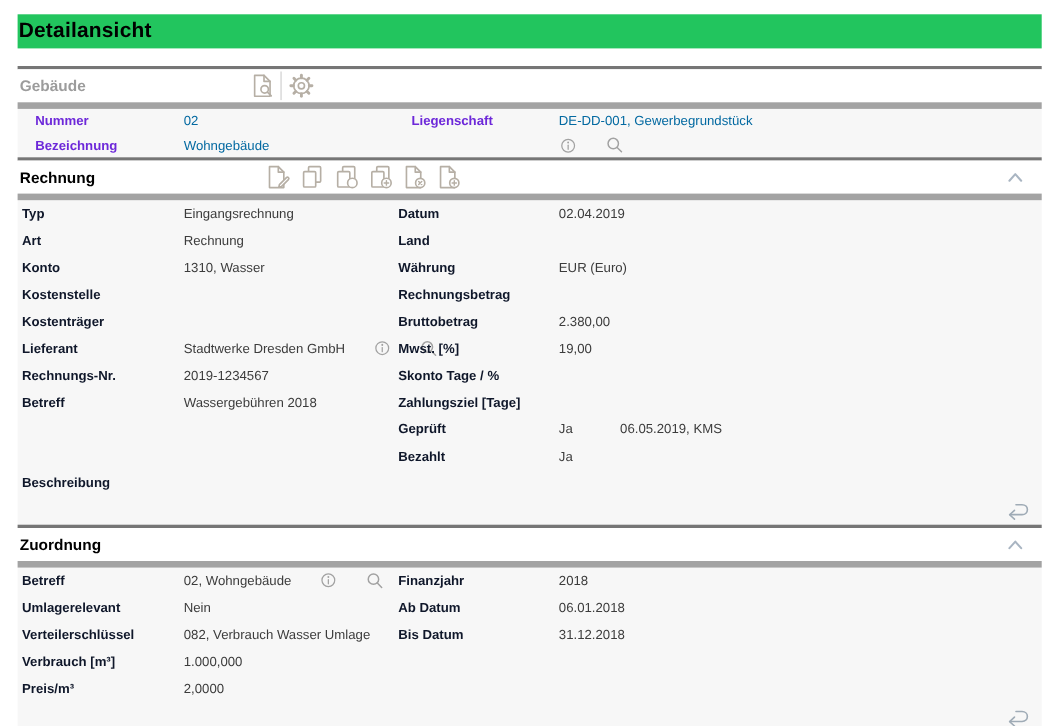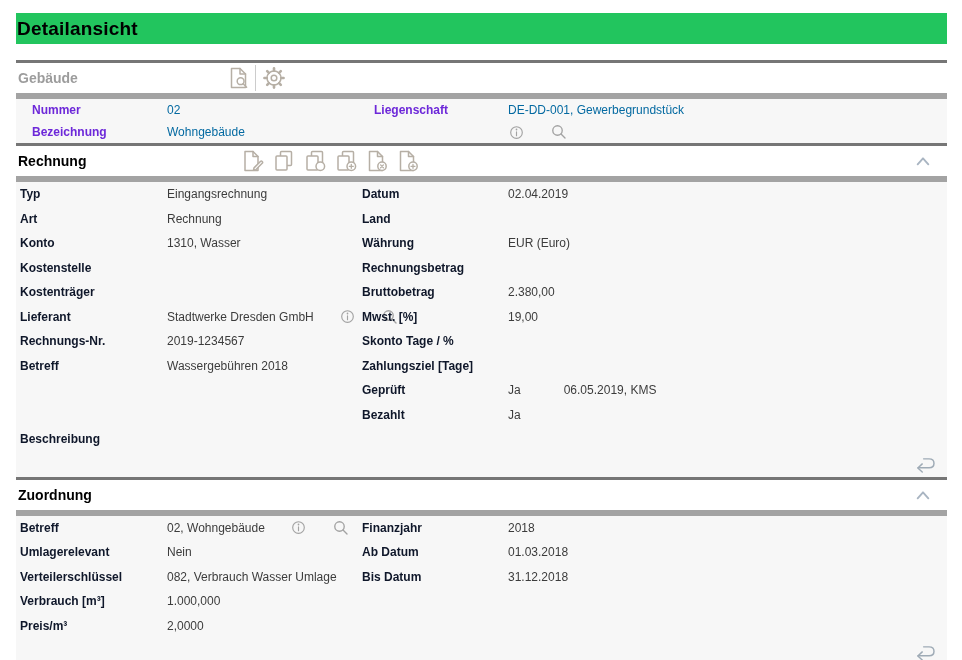--- a/index.html
+++ b/index.html
@@ -294,21 +294,21 @@
               </svg>
             </button>
           </span>
           <span class="lbl">Finanzjahr</span>
           <span class="val">2018</span>
         </div>
         <div class="frow">
           <span class="lbl">Umlagerelevant</span>
           <span class="val">Nein</span>
           <span class="lbl">Ab Datum</span>
-          <span class="val">01.03.2018</span>
+          <span class="val">06.01.2018</span>
         </div>
         <div class="frow">
           <span class="lbl">Verteilerschlüssel</span>
           <span class="val">082, Verbrauch Wasser Umlage</span>
           <span class="lbl">Bis Datum</span>
           <span class="val">31.12.2018</span>
         </div>
         <div class="frow">
           <span class="lbl">Verbrauch [m³]</span>
           <span class="val">1.000,000</span>

